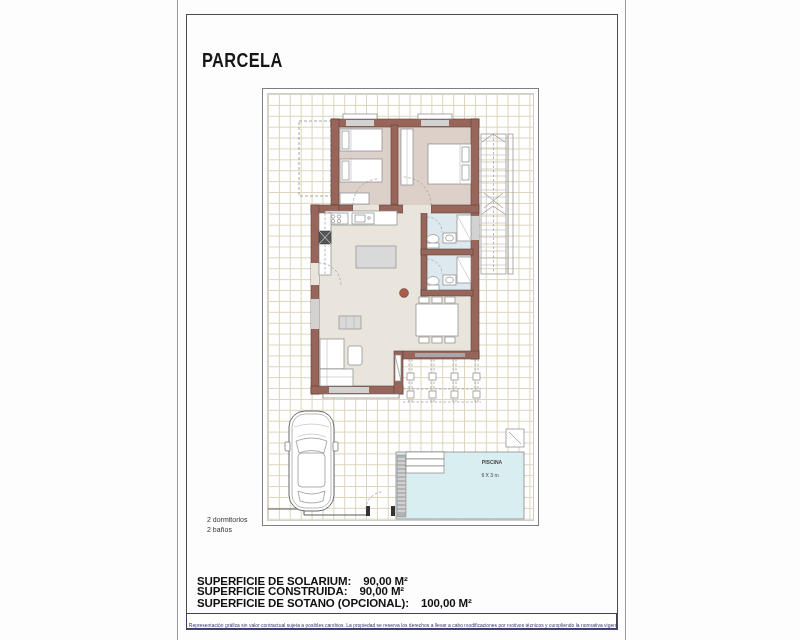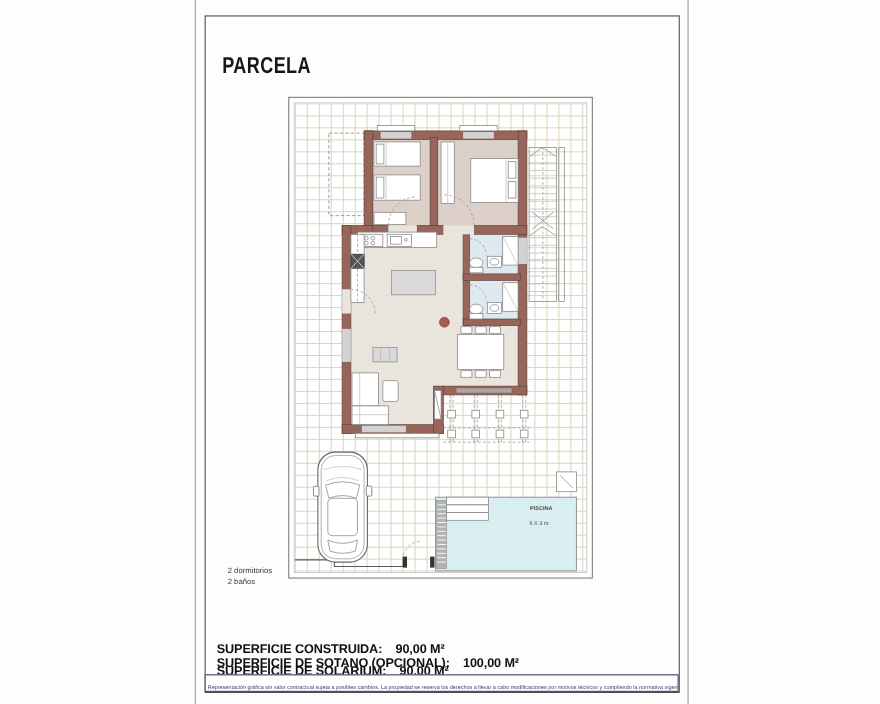--- a/index.html
+++ b/index.html
@@ -13,21 +13,21 @@
   .plot{position:absolute;left:262px;top:88px;width:275px;height:436px;
         border:1px solid #7e7e7e;background:#fff;}
   .grid{position:absolute;left:4px;top:4px;right:4px;bottom:4px;border:1px solid #cfcfcf;
         background-image:linear-gradient(to right,#ddd4bc 1px,transparent 1px),
                          linear-gradient(to bottom,#ddd4bc 1px,transparent 1px);
         background-size:10.9px 10.9px;}
   svg.plan{position:absolute;left:0;top:0;}
   .notes{position:absolute;left:207px;top:515px;font-size:7px;line-height:10px;color:#333;}
   .srow{position:absolute;left:197px;display:flex;gap:12px;font-weight:700;font-size:11.5px;
         color:#101010;letter-spacing:-.1px;white-space:nowrap;}
-  .srow.r1{top:557px;margin-top:28px;} .srow.r2{top:575px;margin-top:30px;} .srow.r3{top:597px;}
+  .srow.r1{top:557px;margin-top:28px;} .srow.r2{top:575px;} .srow.r3{top:597px;}
   .disc{position:absolute;left:186px;top:613px;width:431px;height:16px;border:1px solid #3e3e68;
         box-sizing:border-box;background:#fff;overflow:hidden;}
   .disc span{display:inline-block;font-size:8px;color:#3a3a6e;transform:scale(.62);
         transform-origin:left center;white-space:nowrap;padding-left:3px;line-height:15px;width:161%;}
   
   .wall-s{stroke:#5d4038;stroke-width:.6;}
   .wh{fill:#fff;stroke:#868686;stroke-width:.7;}
   .gy{fill:#d9d9d9;stroke:#8f8f8f;stroke-width:.7;}
   .dk{fill:#555;stroke:#333;stroke-width:.5;}
   .ln{stroke:#8a8a8a;stroke-width:.7;fill:none;}

